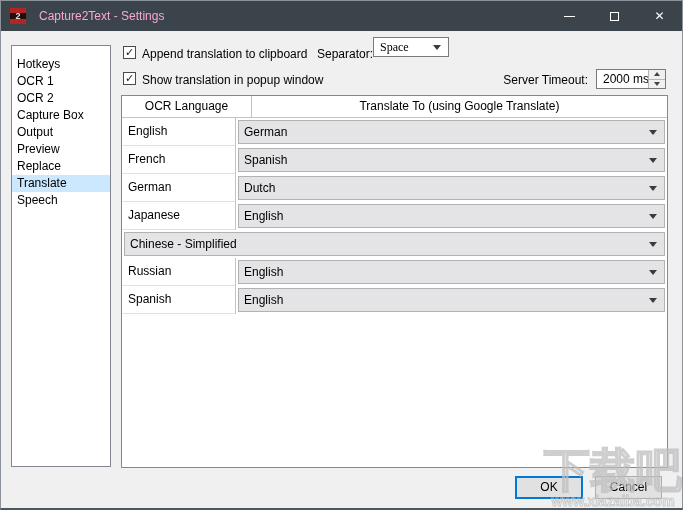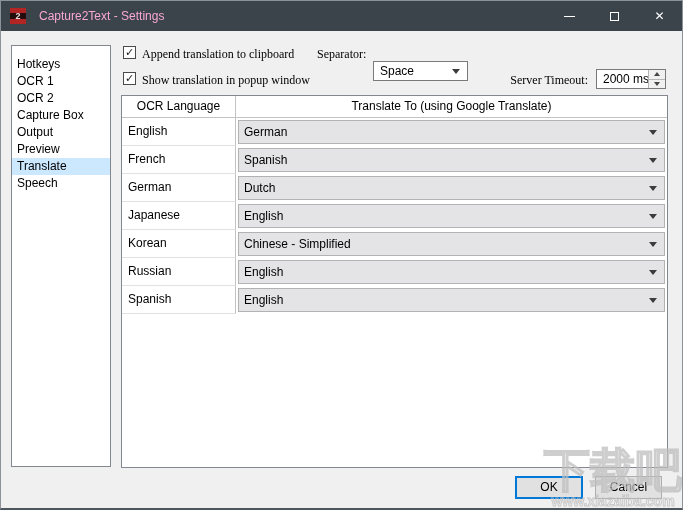--- a/index.html
+++ b/index.html
@@ -31,21 +31,21 @@
     position:absolute; left:10px; top:44px; width:100px; height:422px;
     background:#fff; border:1px solid #828790; padding-top:10px;
   }
   .sidebar-item { height:17px; line-height:17px; padding-left:5px; cursor:default; white-space:nowrap; }
   .sidebar-item.selected { background:#cbe8ff; }
   
   .checkbox {
     position:absolute; width:13px; height:13px; background:#fff; border:1px solid #4a4a4a;
     font-size:11px; line-height:11px; text-align:center; color:#1a1a1a;
   }
-  .cb-label { position:absolute; white-space:nowrap;font-family:Liberation Serif, serif; }
+  .cb-label { position:absolute; white-space:nowrap; }
   .combo {
     position:absolute; background:#fff; border:1px solid #7a7a7a;
     line-height:18px; padding-left:6px; white-space:nowrap;
   }
   .combo .arrow, .rowcombo .arrow {
     position:absolute; right:7px; top:50%; margin-top:-2px;
     width:0; height:0; border-left:4px solid transparent; border-right:4px solid transparent;
     border-top:5px solid #3b3b3b;
   }
   .spinbox {
@@ -60,21 +60,21 @@
   }
   .spin-up { border-bottom:1px solid #b5b5b5; }
   .tri-up { width:0;height:0;border-left:3px solid transparent;border-right:3px solid transparent;border-bottom:4px solid #444; }
   .tri-down { width:0;height:0;border-left:3px solid transparent;border-right:3px solid transparent;border-top:4px solid #444; }
   
   .table {
     position:absolute; left:120px; top:94px; width:547px; height:373px;
     background:#fff; border:1px solid #828790;
   }
   .thead { display:flex; height:22px; border-bottom:1px solid #c3c3c3; }
-  .th-col1 { width:114px; border-right:1px solid #c3c3c3; text-align:center; line-height:21px; }
+  .th-col1 { width:130px; border-right:1px solid #c3c3c3; text-align:center; line-height:21px; }
   .th-col2 { flex:1; text-align:center; line-height:21px; }
   .trow { display:flex; height:28px; }
   .td-lang {
     width:114px; border-right:1px solid #c3c3c3; border-bottom:1px solid #e2e2e2;
     line-height:27px; padding-left:6px;
   }
   .td-combo { flex:1; padding:2px; display:flex; }
   .rowcombo {
     position:relative; flex:1; background:#e4e4e6; border:1px solid #b2b2b2;
     line-height:22px; padding-left:5px;
@@ -115,29 +115,30 @@
     </div>
   </div>
 
   <div class="sidebar">
       <div class="sidebar-item">Hotkeys</div>
       <div class="sidebar-item">OCR 1</div>
       <div class="sidebar-item">OCR 2</div>
       <div class="sidebar-item">Capture Box</div>
       <div class="sidebar-item">Output</div>
       <div class="sidebar-item">Preview</div>
+      <div class="sidebar-item">Replace</div>
       <div class="sidebar-item selected">Translate</div>
       <div class="sidebar-item">Speech</div>
     </div>
 
   <div class="checkbox" style="left:122px; top:45px;">✓</div>
   <div class="cb-label" style="left:141px; top:46px;">Append translation to clipboard</div>
 
   <div class="cb-label" style="left:316px; top:46px;">Separator:</div>
-  <div class="combo" style="left:372px; top:60px; width:95px; height:20px;">
+  <div class="combo" style="left:372px; top:36px; width:76px; height:20px;font-family:Liberation Serif, serif;">
     <span>Space</span>
     <span class="arrow"></span>
   </div>
 
   <div class="checkbox" style="left:122px; top:71px;">✓</div>
   <div class="cb-label" style="left:141px; top:72px;">Show translation in popup window</div>
 
   <div class="cb-label" style="right:94px; top:72px;">Server Timeout:</div>
   <div class="spinbox" style="right:16px; top:68px; width:70px; height:20px;">
     <span>2000 ms</span>
@@ -175,21 +176,20 @@
             <div class="rowcombo"><span>Dutch</span><span class="arrow"></span></div>
           </div>
         </div>
         <div class="trow">
           <div class="td-lang">Japanese</div>
           <div class="td-combo">
             <div class="rowcombo"><span>English</span><span class="arrow"></span></div>
           </div>
         </div>
         <div class="trow">
-          <div class="td-lang">Korean</div>
           <div class="td-combo">
             <div class="rowcombo"><span>Chinese - Simplified</span><span class="arrow"></span></div>
           </div>
         </div>
         <div class="trow">
           <div class="td-lang">Russian</div>
           <div class="td-combo">
             <div class="rowcombo"><span>English</span><span class="arrow"></span></div>
           </div>
         </div>

